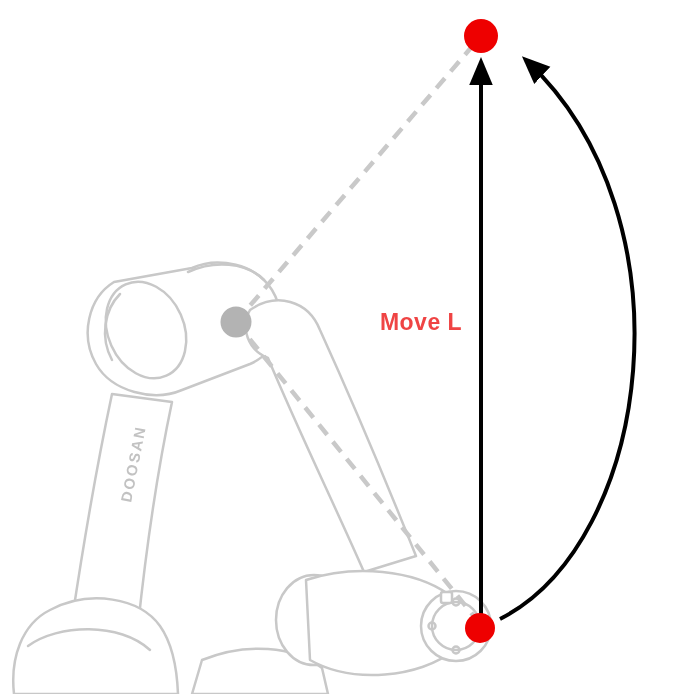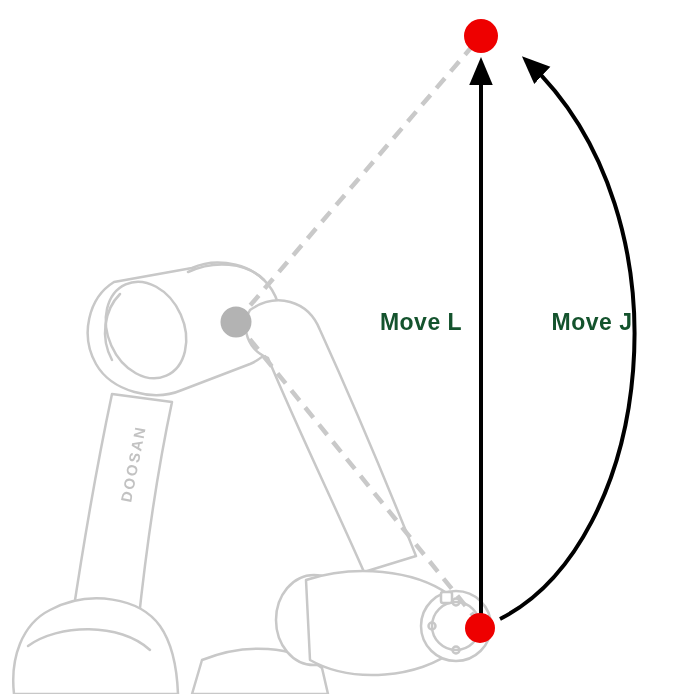--- a/index.html
+++ b/index.html
@@ -19,21 +19,21 @@
     position: absolute;
     left: 0;
     top: 0;
   }
   .motion-label {
     position: absolute;
     transform: translate(-50%, -50%);
     font-weight: 700;
     font-size: 23px;
     letter-spacing: 0.5px;
-    color: #14532d;
+    color: #ef4444;
     white-space: nowrap;
   }
   #move-l-label { left: 421px; top: 322px; }
   #move-j-label { left: 592px; top: 322px; }
 </style>
 </head>
 <body>
 
 <div class="canvas">
   <svg width="674" height="694" viewBox="0 0 674 694">
@@ -81,14 +81,13 @@
     <path d="M 500 619 C 652 542 694 218 527 61" fill="none" stroke="#000000" stroke-width="4" marker-end="url(#arrowhead)"></path>
 
     <line x1="481" y1="617" x2="481" y2="64" stroke="#000000" stroke-width="4" marker-end="url(#arrowhead)"></line>
 
     <circle cx="236" cy="322" r="15.5" fill="#b3b3b3"></circle>
     <circle cx="481" cy="36" r="17" fill="#ee0000"></circle>
     <circle cx="480" cy="628" r="15" fill="#ee0000"></circle>
   </svg>
 
   <div class="motion-label" id="move-l-label">Move L</div>
-  <div class="motion-label" id="move-j-label">Move J</div>
 </div>
 
 </body></html>

